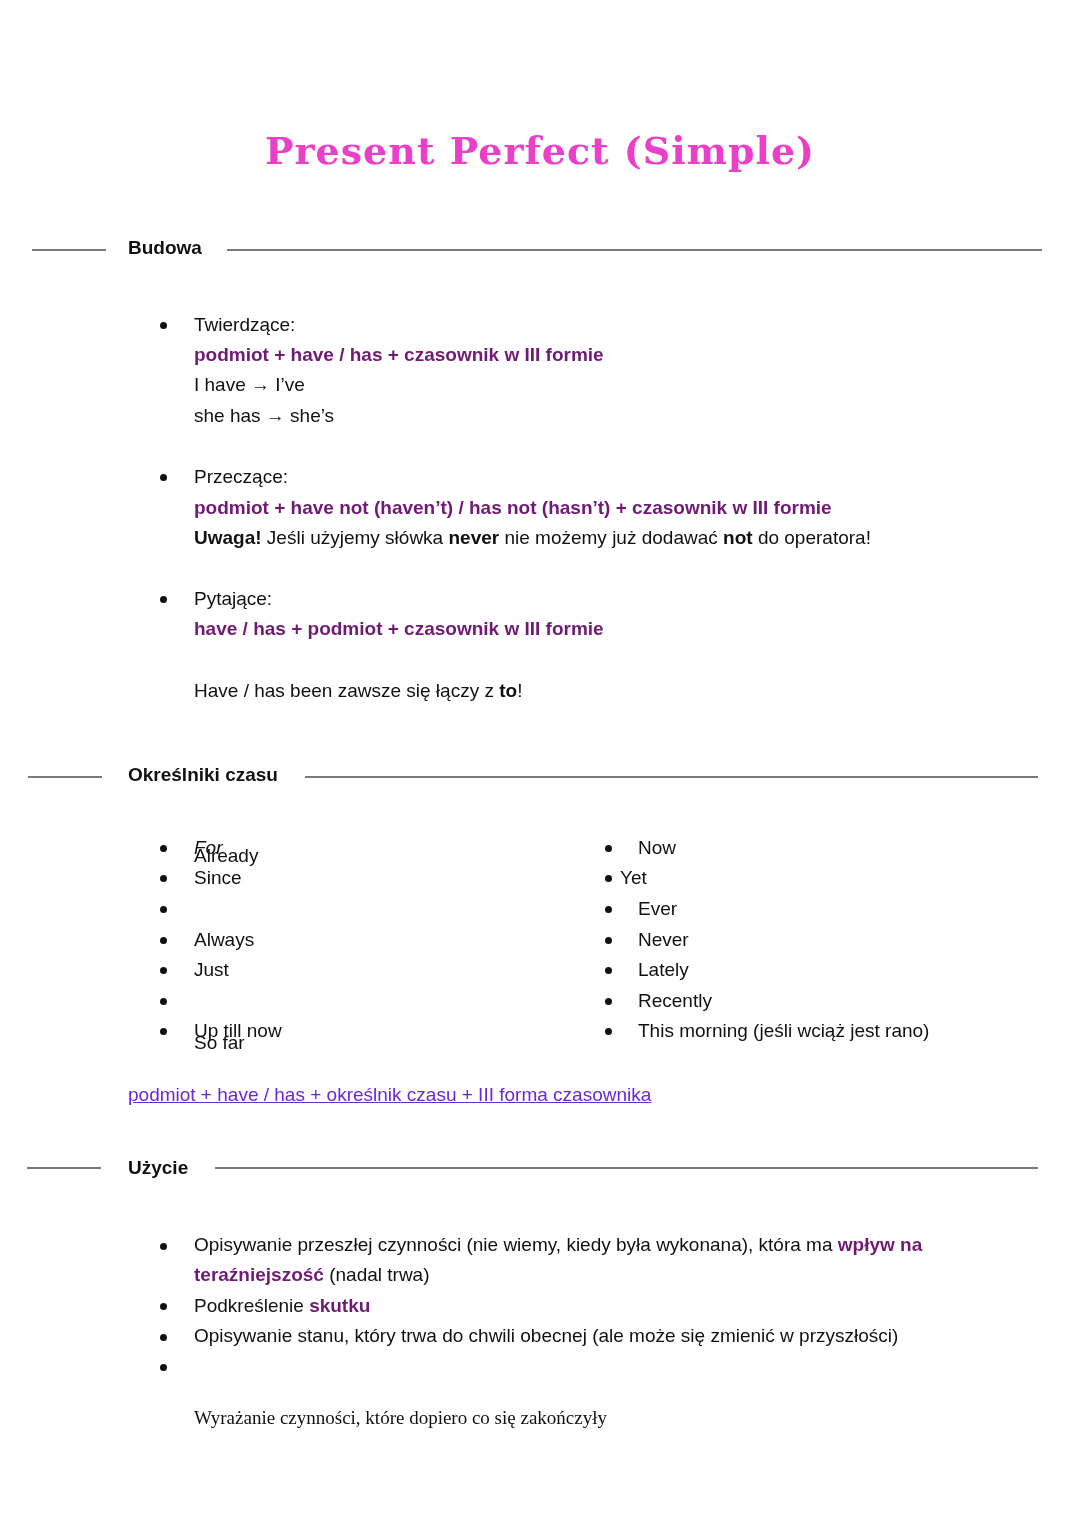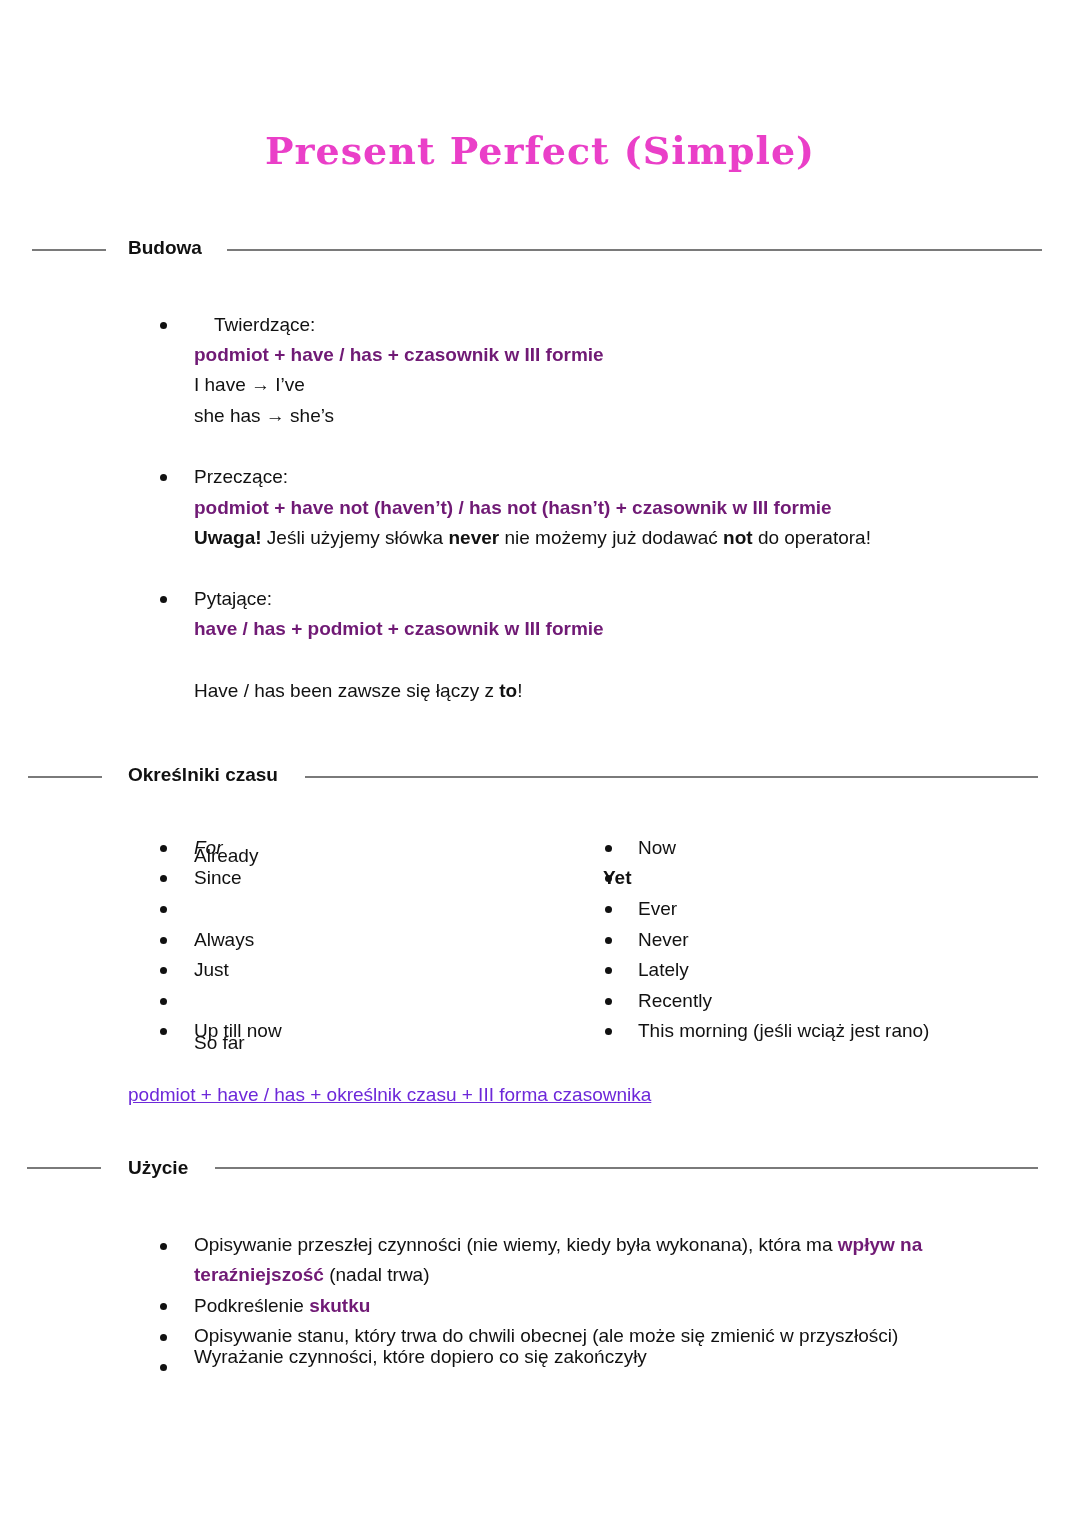--- a/index.html
+++ b/index.html
@@ -25,21 +25,21 @@
 <div class="title">Present Perfect (Simple)</div>
 
 <div class="sec" style="top:237px;">
   <div class="l1" style="left:32px;width:74px;top:12px;"></div>
   <span class="lbl">Budowa</span>
   <div class="l2" style="left:227px;width:815px;top:12px;"></div>
 </div>
 
 <div class="blk">
   <div class="bul" style="top:322px;"></div>
-  <div class="line" style="top:313px;margin-left:20px;">Twierdzące:</div>
+  <div class="line" style="top:313px;">Twierdzące:</div>
   <div class="line pink" style="top:343px;">podmiot + have / has + czasownik w III formie</div>
   <div class="line" style="top:373px;">I have → I’ve</div>
   <div class="line" style="top:404px;">she has → she’s</div>
 
   <div class="bul" style="top:474px;"></div>
   <div class="line" style="top:465px;">Przeczące:</div>
   <div class="line pink" style="top:496px;">podmiot + have not (haven’t) / has not (hasn’t) + czasownik w III formie</div>
   <div class="line" style="top:526px;">
     <b>Uwaga!</b><span> Jeśli użyjemy słówka </span><b>never</b><span> nie możemy już dodawać </span><b>not</b><span> do operatora!</span>
   </div>
@@ -71,21 +71,21 @@
   <div class="bul" style="top:967px;"></div>
   <div class="line" style="top:958px;">Just</div>
   <div class="bul" style="top:998px;"></div>
   <div class="line" style="top:1031px;">So far</div>
   <div class="bul" style="top:1028px;"></div>
   <div class="line" style="top:1019px;">Up till now</div>
 
   <div class="bul" style="top:845px;left:605px;"></div>
   <div class="line" style="top:836px;left:638px;">Now</div>
   <div class="bul" style="top:875px;left:605px;"></div>
-  <div class="line" style="top:866px;left:603px;font-weight:bold;">Yet</div>
+  <div class="line" style="top:866px;left:620px;">Yet</div>
   <div class="bul" style="top:906px;left:605px;"></div>
   <div class="line" style="top:897px;left:638px;">Ever</div>
   <div class="bul" style="top:937px;left:605px;"></div>
   <div class="line" style="top:928px;left:638px;">Never</div>
   <div class="bul" style="top:967px;left:605px;"></div>
   <div class="line" style="top:958px;left:638px;">Lately</div>
   <div class="bul" style="top:998px;left:605px;"></div>
   <div class="line" style="top:989px;left:638px;">Recently</div>
   <div class="bul" style="top:1028px;left:605px;"></div>
   <div class="line" style="top:1019px;left:638px;">This morning (jeśli wciąż jest rano)</div>
@@ -107,14 +107,14 @@
   <div class="line" style="top:1263px;">
     <span class="pink">teraźniejszość</span><span> (nadal trwa)</span>
   </div>
   <div class="bul" style="top:1303px;"></div>
   <div class="line" style="top:1294px;">
     <span>Podkreślenie </span><span class="pink">skutku</span>
   </div>
   <div class="bul" style="top:1334px;"></div>
   <div class="line" style="top:1324px;">Opisywanie stanu, który trwa do chwili obecnej (ale może się zmienić w przyszłości)</div>
   <div class="bul" style="top:1364px;"></div>
-  <div class="line" style="top:1345px;">Wyrażanie czynności, które dopiero co się zakończyły</div>
+  <div class="line" style="top:1406px;font-family:Liberation Serif, serif;">Wyrażanie czynności, które dopiero co się zakończyły</div>
 </div>
 
 </body></html>

